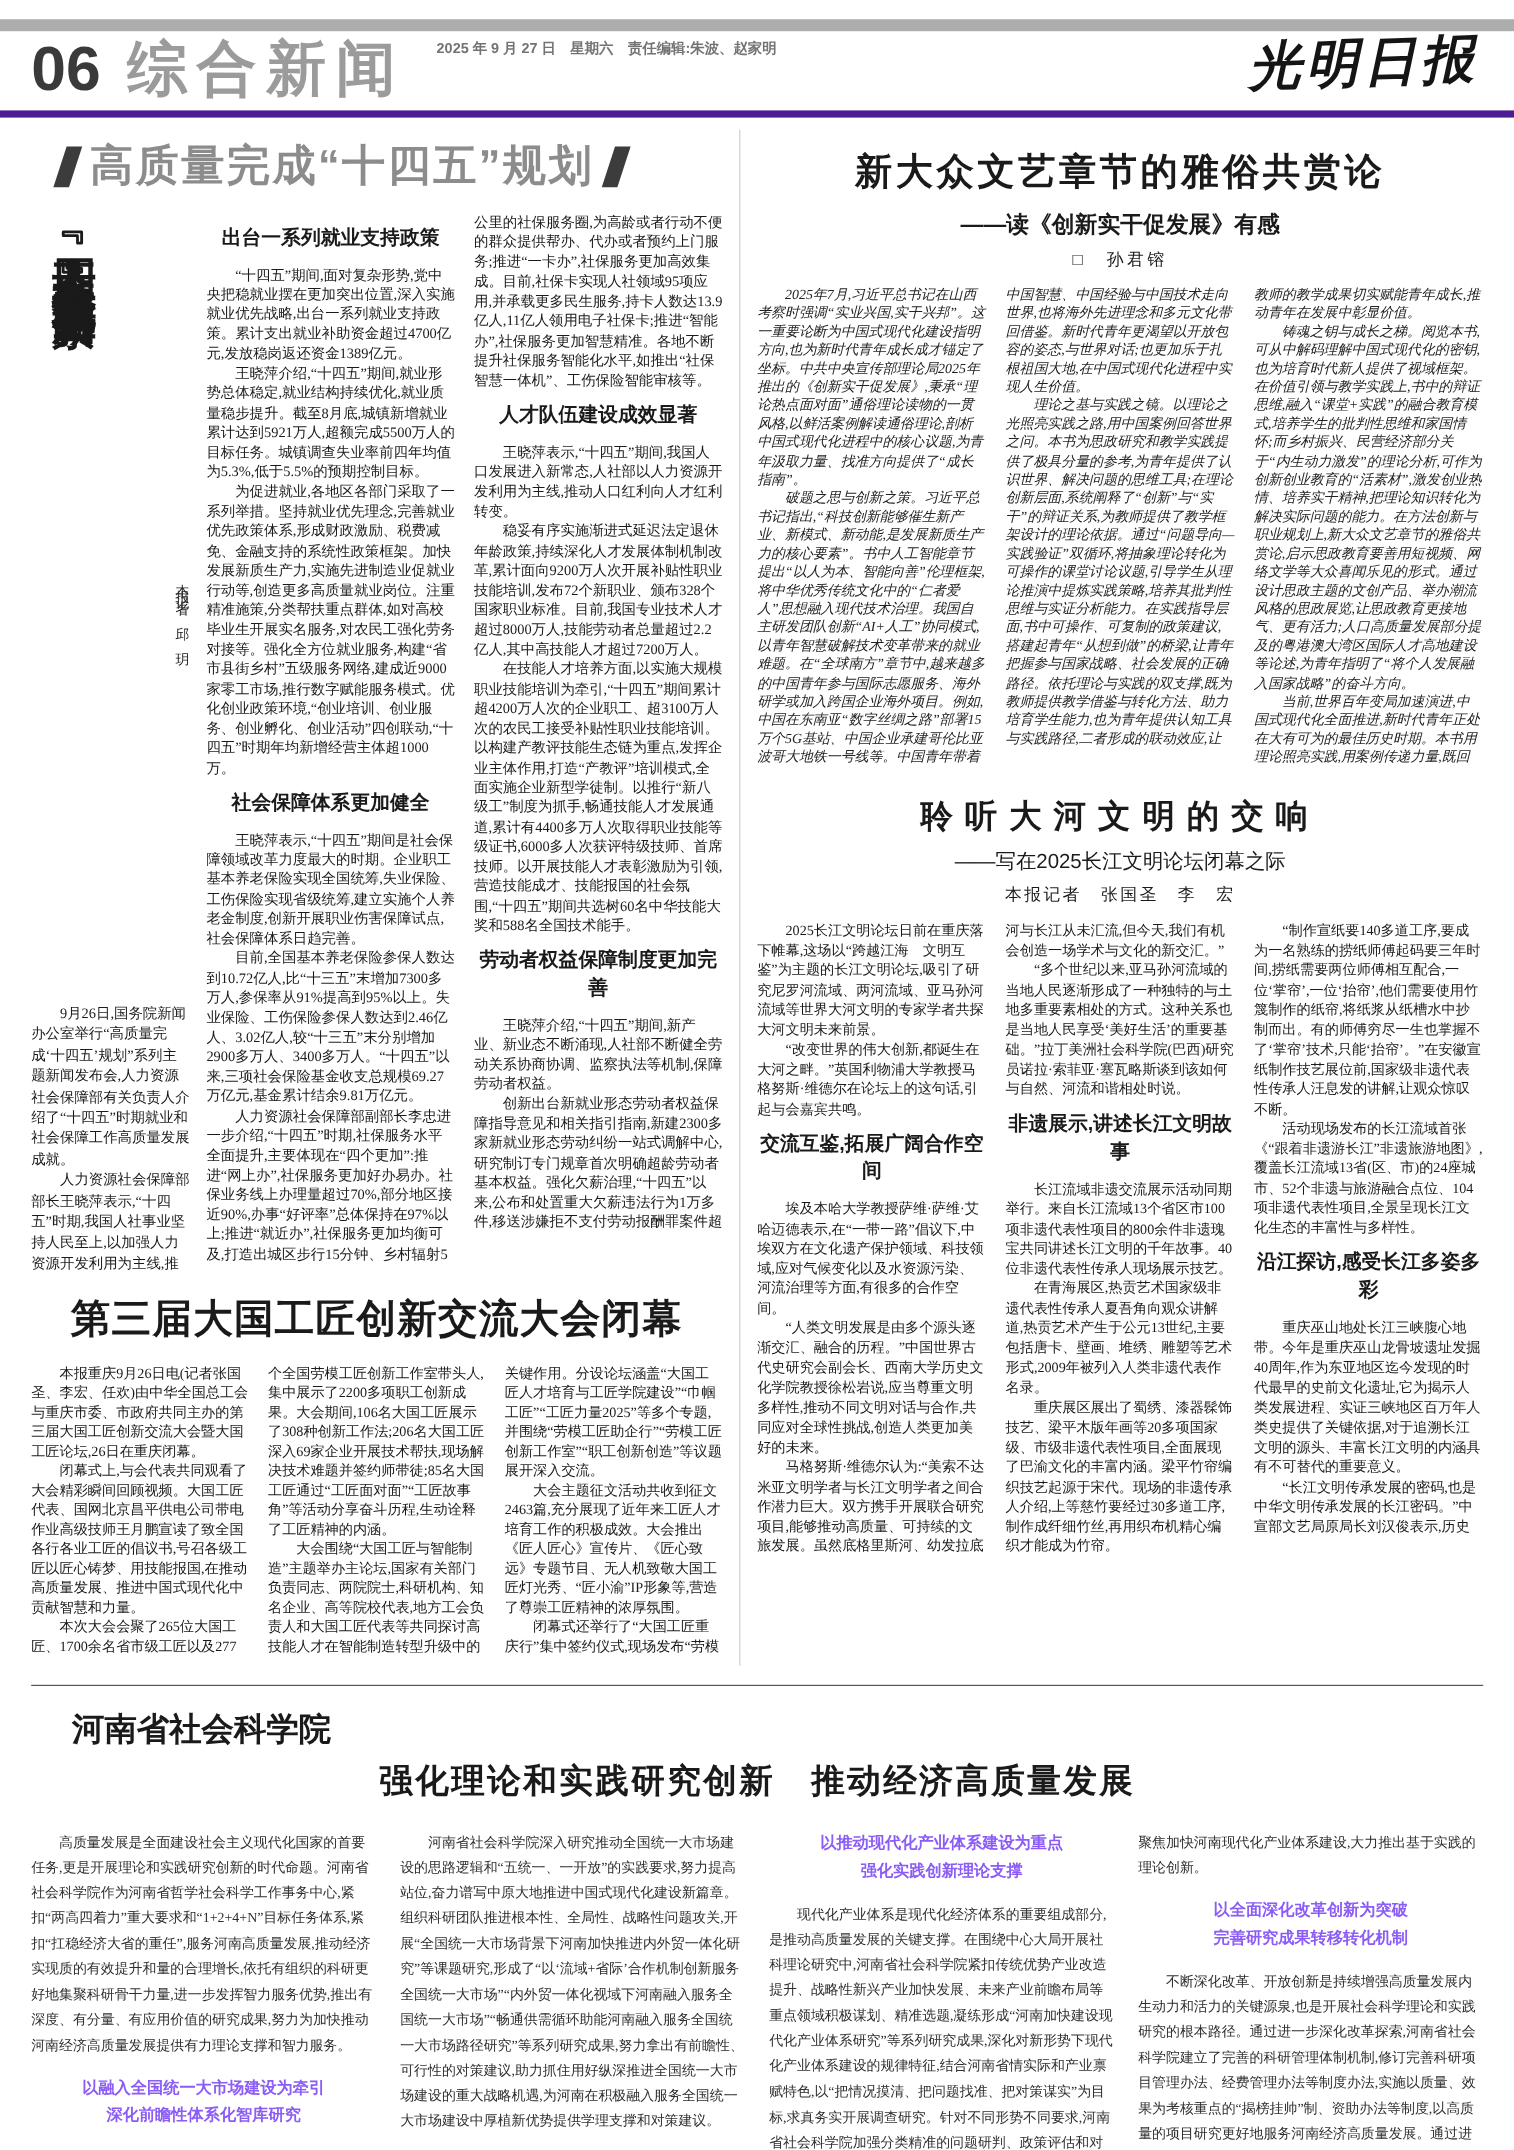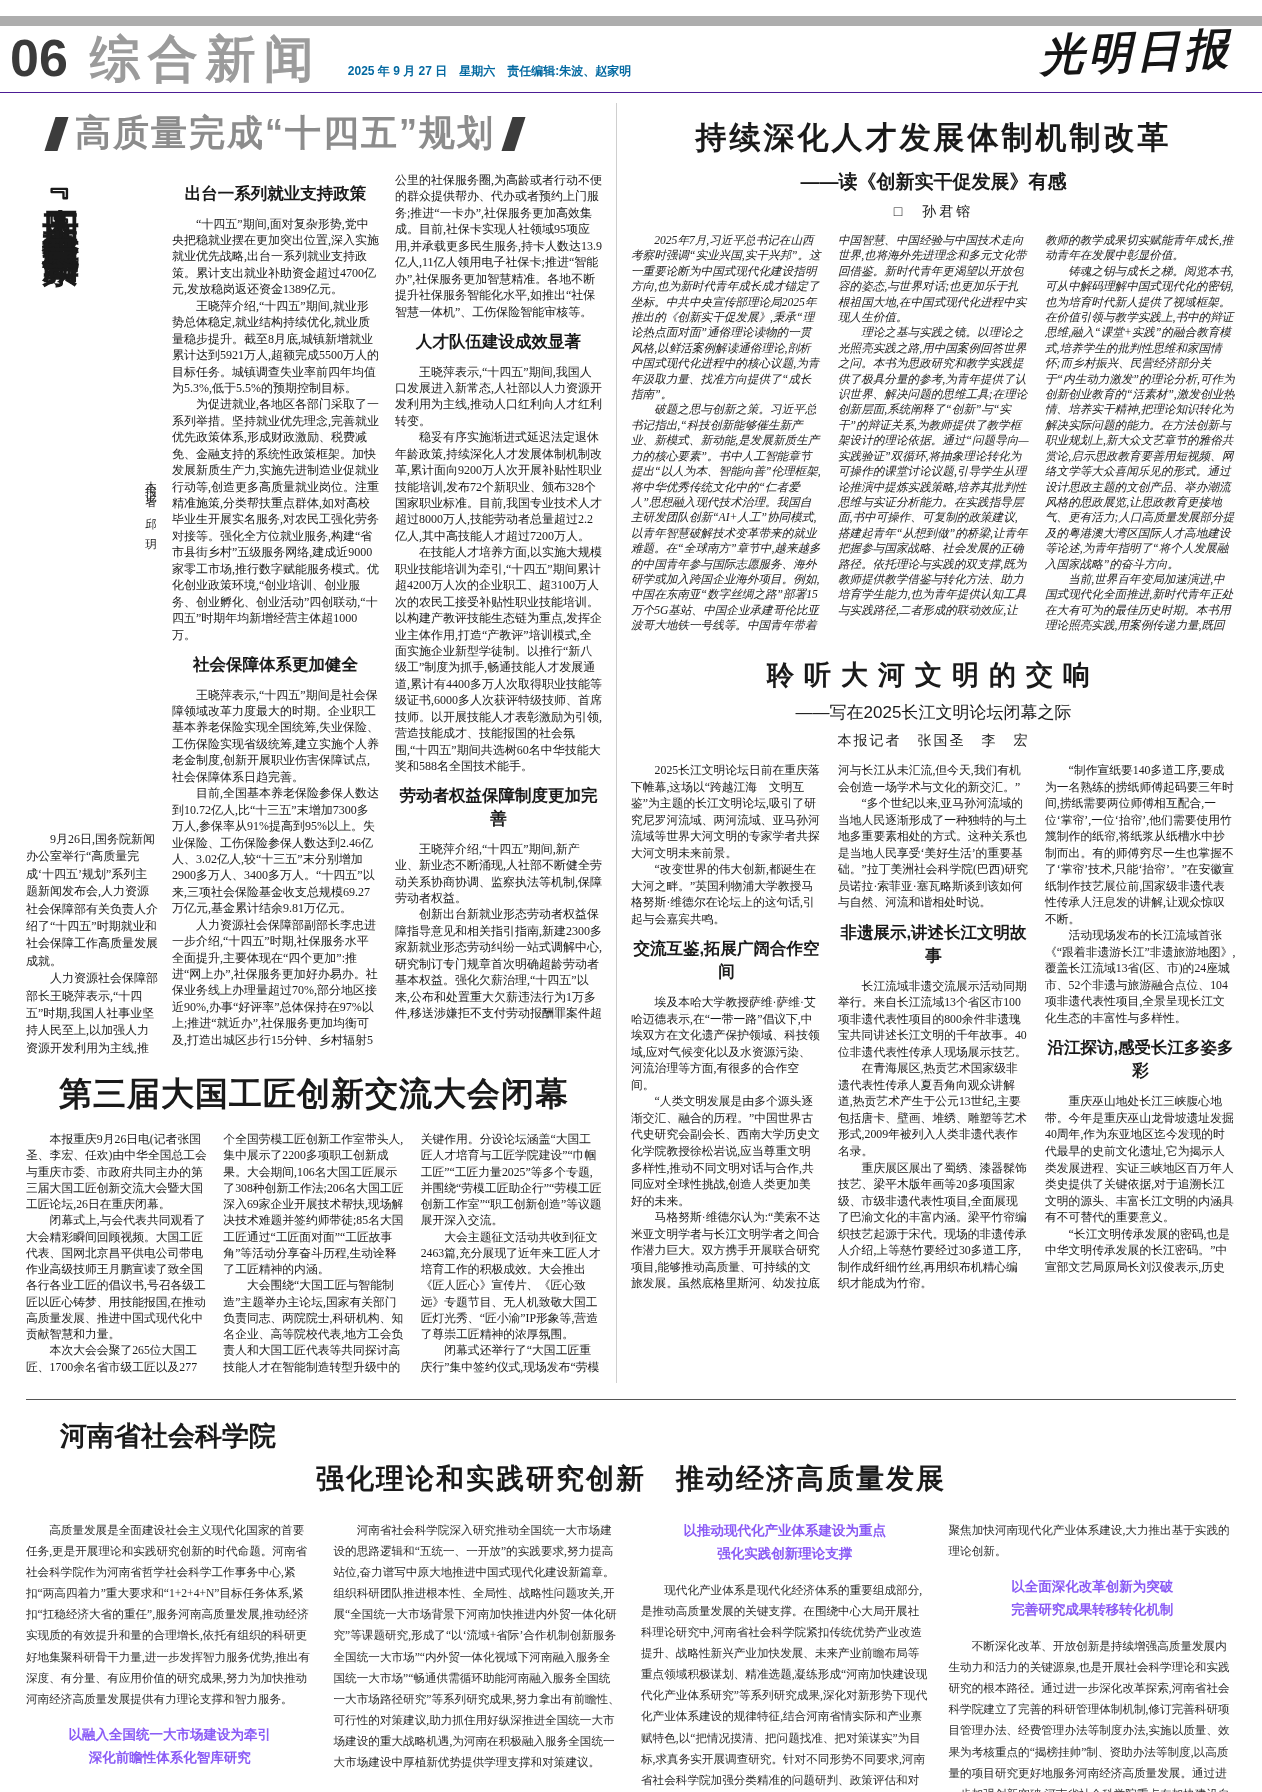--- a/index.html
+++ b/index.html
@@ -1,23 +1,23 @@
 <!DOCTYPE html>
 <html><head>
 <meta charset="utf-8">
 <style>
   html,body{margin:0;padding:0;background:#f2f2f0;}
   .page{width:1262px;min-height:1792px;margin:0 auto;background:#fff;position:relative;
         font-family:"Liberation Serif","DejaVu Serif",serif;color:#1a1a1a;overflow:hidden;}
   .topbar{height:10px;background:#adadad;margin-top:16px;}
   
-  header{display:flex;align-items:flex-end;padding:6px 10px 8px;border-bottom:1px solid #4c1d95;position:relative;}
+  header{display:flex;padding:6px 26px 8px;border-bottom:6px solid #4c1d95;position:relative;}
   .pageno{font-family:"Liberation Sans","DejaVu Sans",sans-serif;font-size:52px;font-weight:700;color:#3a3a3a;line-height:1;}
   .section-title{font-family:"Liberation Sans","DejaVu Sans",sans-serif;font-size:50px;font-weight:700;color:#9b9b9b;letter-spacing:8px;line-height:1;margin-left:22px;}
-  .dateline{font-family:"Liberation Sans","DejaVu Sans",sans-serif;font-size:12px;font-weight:700;color:#0369a1;margin-left:26px;padding-bottom:4px;}
+  .dateline{font-family:"Liberation Sans","DejaVu Sans",sans-serif;font-size:12px;font-weight:700;color:#737373;margin-left:26px;padding-bottom:4px;}
   .masthead{position:absolute;right:30px;bottom:10px;font-size:44px;font-weight:700;font-style:italic;color:#151515;letter-spacing:4px;transform:rotate(-2deg);}
   
   .main{display:flex;padding:10px 26px 0;gap:14px;}
   .left{width:576px;flex:none;}
   .right{flex:1;border-left:1px solid #cfcfcf;padding-left:14px;}
   
   .banner{display:flex;align-items:center;gap:12px;margin:6px 0 14px 24px;}
   .banner .slash{width:13px;height:34px;background:#3c3c3c;transform:skewX(-18deg);}
   .banner .btxt{font-family:"Liberation Sans","DejaVu Sans",sans-serif;font-size:36px;font-weight:700;color:#8c8c8c;letter-spacing:2px;}
   
@@ -122,21 +122,21 @@
             <p>大会主题征文活动共收到征文2463篇,充分展现了近年来工匠人才培育工作的积极成效。大会推出《匠人匠心》宣传片、《匠心致远》专题节目、无人机致敬大国工匠灯光秀、“匠小渝”IP形象等,营造了尊崇工匠精神的浓厚氛围。</p>
             <p>闭幕式还举行了“大国工匠重庆行”集中签约仪式,现场发布“劳模工匠助企行2.0”。据了解,“大国工匠重庆行”活动得到了各位大国工匠的积极响应和踊跃参与,91个大国工匠创新工作室与重庆创新工作室联建,98人在渝“师带徒”结对136对,206人与相关企业联合攻关,275人次受聘担任企业创新工作室技术顾问、红岩大思政讲师团成员、工匠学院兼职导师,线上线下推动解决近300项技术难题。</p>
           </div>
       </div>
 
     </div>
 
     <div class="right">
 
       <div class="art2">
-        <h2>持续深化人才发展体制机制改革</h2>
+        <h2>新大众文艺章节的雅俗共赏论</h2>
         <div class="sub">——读《创新实干促发展》有感</div>
         <div class="author">□　孙君镕</div>
         <div class="art2-body cols">
           <div>
               <p>2025年7月,习近平总书记在山西考察时强调“实业兴国,实干兴邦”。这一重要论断为中国式现代化建设指明方向,也为新时代青年成长成才锚定了坐标。中共中央宣传部理论局2025年推出的《创新实干促发展》,秉承“理论热点面对面”通俗理论读物的一贯风格,以鲜活案例解读通俗理论,剖析中国式现代化进程中的核心议题,为青年汲取力量、找准方向提供了“成长指南”。</p>
               <p>破题之思与创新之策。习近平总书记指出,“科技创新能够催生新产业、新模式、新动能,是发展新质生产力的核心要素”。书中人工智能章节提出“以人为本、智能向善”伦理框架,将中华优秀传统文化中的“仁者爱人”思想融入现代技术治理。我国自主研发团队创新“AI+人工”协同模式,以青年智慧破解技术变革带来的就业难题。在“全球南方”章节中,越来越多的中国青年参与国际志愿服务、海外研学或加入跨国企业海外项目。例如,中国在东南亚“数字丝绸之路”部署15万个5G基站、中国企业承建哥伦比亚波哥大地铁一号线等。中国青年带着中国智慧、中国经验与中国技术走向世界,也将海外先进理念和多元文化带回借鉴。新时代青年更渴望以开放包容的姿态,与世界对话;也更加乐于扎根祖国大地,在中国式现代化进程中实现人生价值。</p>
               <p>理论之基与实践之镜。以理论之光照亮实践之路,用中国案例回答世界之问。本书为思政研究和教学实践提供了极具分量的参考,为青年提供了认识世界、解决问题的思维工具;在理论创新层面,系统阐释了“创新”与“实干”的辩证关系,为教师提供了教学框架设计的理论依据。通过“问题导向—实践验证”双循环,将抽象理论转化为可操作的课堂讨论议题,引导学生从理论推演中提炼实践策略,培养其批判性思维与实证分析能力。在实践指导层面,书中可操作、可复制的政策建议,搭建起青年“从想到做”的桥梁,让青年把握参与国家战略、社会发展的正确路径。依托理论与实践的双支撑,既为教师提供教学借鉴与转化方法、助力培育学生能力,也为青年提供认知工具与实践路径,二者形成的联动效应,让教师的教学成果切实赋能青年成长,推动青年在发展中彰显价值。</p>
               <p>铸魂之钥与成长之梯。阅览本书,可从中解码理解中国式现代化的密钥,也为培育时代新人提供了视域框架。在价值引领与教学实践上,书中的辩证思维,融入“课堂+实践”的融合教育模式,培养学生的批判性思维和家国情怀;而乡村振兴、民营经济部分关于“内生动力激发”的理论分析,可作为创新创业教育的“活素材”,激发创业热情、培养实干精神,把理论知识转化为解决实际问题的能力。在方法创新与职业规划上,新大众文艺章节的雅俗共赏论,启示思政教育要善用短视频、网络文学等大众喜闻乐见的形式。通过设计思政主题的文创产品、举办潮流风格的思政展览,让思政教育更接地气、更有活力;人口高质量发展部分提及的粤港澳大湾区国际人才高地建设等论述,为青年指明了“将个人发展融入国家战略”的奋斗方向。</p>
               <p>当前,世界百年变局加速演进,中国式现代化全面推进,新时代青年正处在大有可为的最佳历史时期。本书用理论照亮实践,用案例传递力量,既回答了时代之问,更给予了青年启示:唯有以创新为帆,以实干为桨,将个人理想融入国家发展,才能在新时代的浪潮中乘风破浪、行稳致远。对高校思政工作者而言,应将本书作为重要的教学资源,通过专题研讨、案例教学、实践体验等形式,引导青年学子深刻理解中国式现代化的理论逻辑与实践逻辑,切实增强矢志投身民族复兴伟业的使命担当。</p>
             </div>

